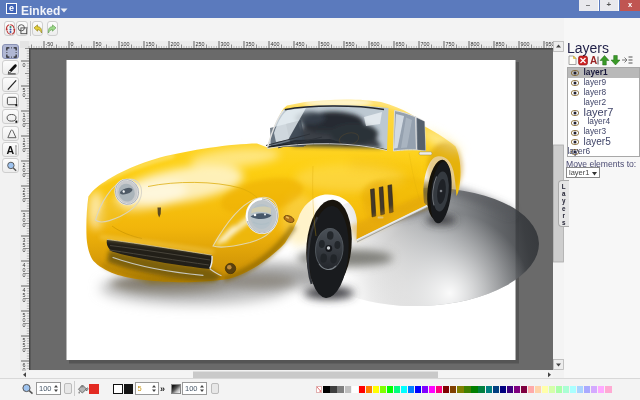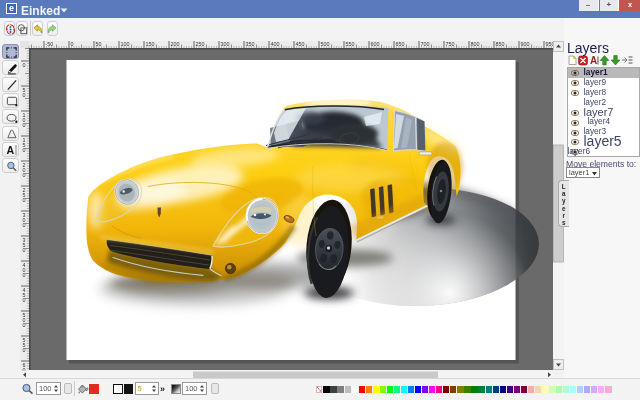--- a/index.html
+++ b/index.html
@@ -785,21 +785,21 @@
       </svg>
       <span style="position:absolute;left:20px;top:0">layer4</span>
     </div>
     <div style="position:relative;height:9.9px;color:#3f4468;font-size:8.3px;line-height:9.9px">
       <svg width="8" height="6" viewBox="0 0 8 6" style="position:absolute;left:3px;top:2.2px">
         <ellipse cx="4" cy="3" rx="3.8" ry="2.6" fill="none" stroke="#7a5a20" stroke-width="0.8"></ellipse>
         <circle cx="4" cy="3" r="1.5" fill="#223"></circle>
       </svg>
       <span style="position:absolute;left:16px;top:0">layer3</span>
     </div>
-    <div style="position:relative;height:9.9px;color:#3f4468;font-size:14px;line-height:9.9px">
+    <div style="position:relative;height:9.9px;color:#3f4468;font-size:10px;line-height:9.9px">
       <svg width="8" height="6" viewBox="0 0 8 6" style="position:absolute;left:3px;top:2.2px">
         <ellipse cx="4" cy="3" rx="3.8" ry="2.6" fill="none" stroke="#7a5a20" stroke-width="0.8"></ellipse>
         <circle cx="4" cy="3" r="1.5" fill="#223"></circle>
       </svg>
       <span style="position:absolute;left:16px;top:0">layer5</span>
     </div>
     <div style="position:relative;height:9.9px;color:#3f4468;font-size:8.3px;line-height:9.9px">
       <svg width="8" height="6" viewBox="0 0 8 6" style="position:absolute;left:3px;top:2.2px">
         <ellipse cx="4" cy="3" rx="3.8" ry="2.6" fill="none" stroke="#7a5a20" stroke-width="0.8"></ellipse>
         <circle cx="4" cy="3" r="1.5" fill="#223"></circle>

